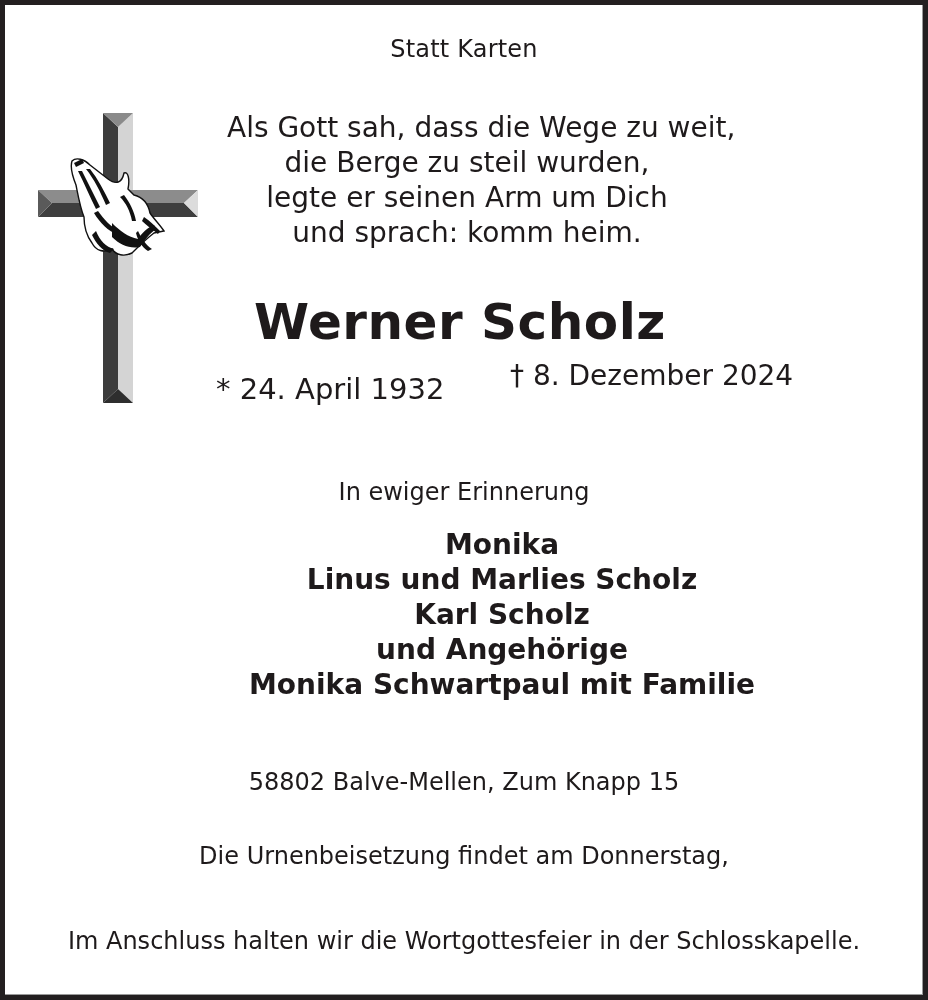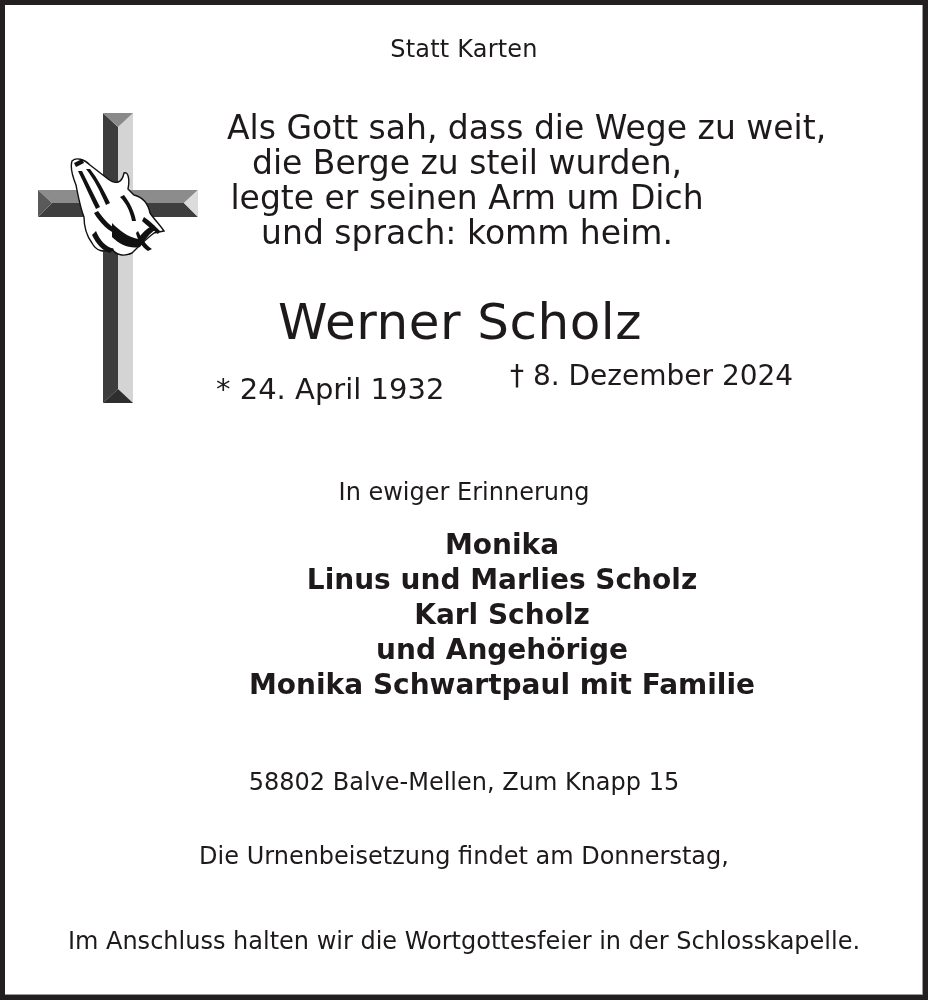--- a/index.html
+++ b/index.html
@@ -14,21 +14,21 @@
       width: 918px; height: 990px;
       background: #ffffff;
       box-shadow: inset -1px -1px 0 #9a9a9a;
     }
     .abs { position: absolute; left: 0; width: 918px; text-align: center; white-space: nowrap; }
 
     .statt { top: 30px; font-size: 24px; letter-spacing: 0.2px; }
     .verse-wrap { position: absolute; left: 222px; top: 105px; width: 480px; text-align: center; }
 
     .name { top: 288px; font-size: 50px; font-weight: bold; letter-spacing: 0.5px; left: 0; width: 918px; }
-    .name-inner { display: inline-block; position: relative; left: -4px; font-weight: 400; }
+    .name-inner { display: inline-block; position: relative; left: -4px; font-weight: 700; }
 
     .born { position: absolute; left: 211px; top: 367px; font-size: 29px; white-space: nowrap; }
     .died { position: absolute; left: 478px; top: 354px; font-size: 28px; white-space: nowrap; margin-left: 27px; }
 
     .memory { top: 473px; font-size: 24px; }
 
     .family { position: absolute; left: 0; top: 522px; width: 918px; text-align: center; font-size: 28px; line-height: 35px; font-weight: bold; padding-left: 38px; }
     .family div { white-space: nowrap; }
 
     .address { top: 763px; font-size: 24px; }
@@ -66,21 +66,21 @@
       <path d="M58,118 C62,128 68,134 76,136 L72,140 C64,138 58,130 54,122 Z"></path>
       <path d="M86,82 C92,90 96,98 98,108 L94,108 C92,98 88,90 82,84 Z"></path>
       <path d="M100,118 C104,126 108,132 114,136 L110,138 C104,134 100,128 98,120 Z"></path>
       <path d="M106,104 C112,108 118,114 122,118 L120,121 C114,116 108,112 104,108 Z"></path>
       <path d="M36,50 L44,46 L46,50 L38,54 Z"></path>
     </g>
   </svg>
 
   <div class="abs statt">Statt Karten</div>
 
-  <div class="verse-wrap" style="font-size:33px; line-height:35px;">
+  <div class="verse-wrap" style="font-size:28px; line-height:35px;">
     <div style="white-space:nowrap;">Als Gott sah, dass die Wege zu weit,</div>
     <div style="white-space:nowrap;">die Berge zu steil wurden,</div>
     <div style="white-space:nowrap;">legte er seinen Arm um Dich</div>
     <div style="white-space:nowrap;">und sprach: komm heim.</div>
   </div>
 
   <div class="abs name">
     <span class="name-inner">Werner Scholz</span>
   </div>
 

